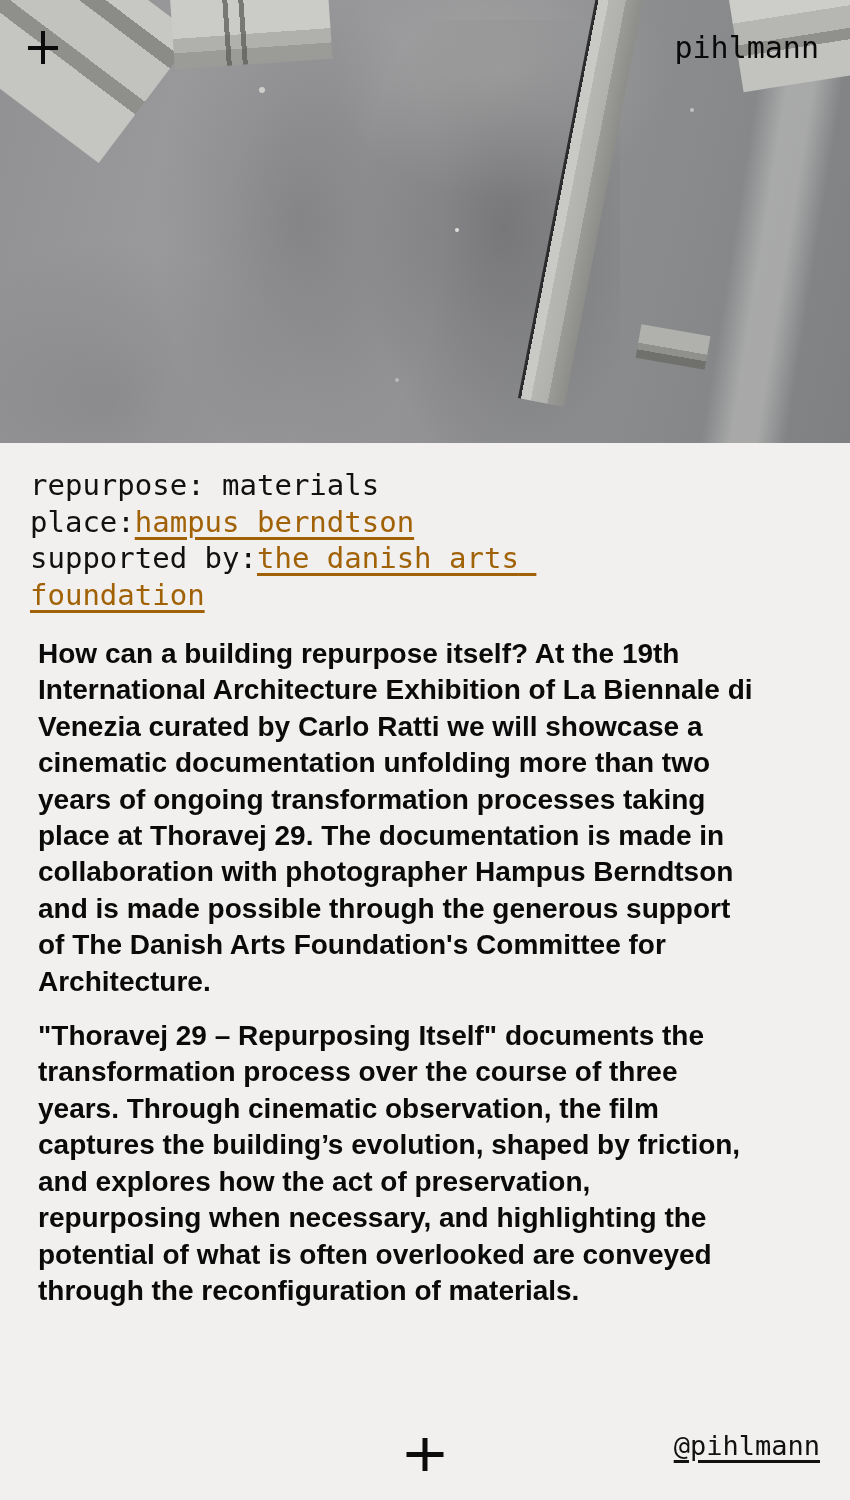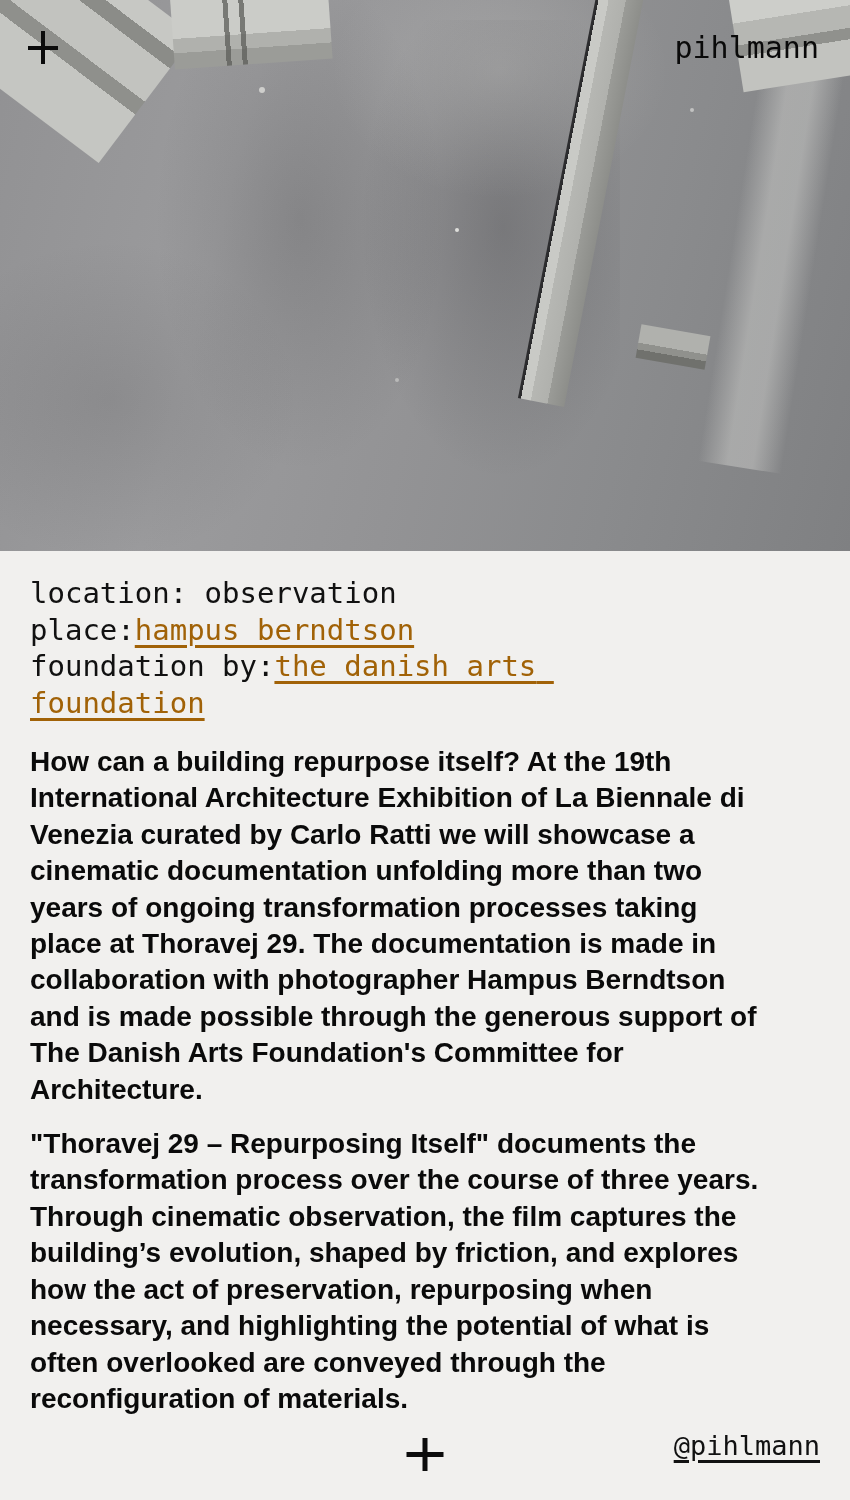--- a/index.html
+++ b/index.html
@@ -7,21 +7,21 @@
     width:850px; height:1500px;
     background:#f1f0ee;
     font-family:"DejaVu Sans Mono", "Liberation Mono", monospace;
     color:#111111;
     overflow:hidden;
   }
   .page { position:relative; width:850px; height:1500px; }
 
   
   .hero {
-    position:relative; width:850px; height:551px; overflow:hidden;
+    position:relative; width:850px; height:443px; overflow:hidden;
     background:linear-gradient(104deg,#919193 0%,#9b9b9d 28%,#939395 52%,#8a8b8d 74%,#7f8082 100%);
   }
   .hero .smudge-a{position:absolute;left:150px;top:-40px;width:300px;height:520px;
     background:radial-gradient(ellipse at 50% 50%, rgba(56,56,58,0.20) 0%, rgba(56,56,58,0) 68%);}
   .hero .smudge-b{position:absolute;left:360px;top:20px;width:260px;height:460px;
     background:radial-gradient(ellipse at 55% 45%, rgba(48,48,52,0.26) 0%, rgba(48,48,52,0) 70%);}
   .hero .smudge-c{position:absolute;left:-80px;top:240px;width:380px;height:320px;
     background:radial-gradient(ellipse, rgba(70,70,72,0.16), rgba(70,70,72,0) 70%);}
   .hero .light-a{position:absolute;left:330px;top:-60px;width:340px;height:260px;
     background:radial-gradient(ellipse, rgba(216,216,212,0.22), rgba(216,216,212,0) 70%);}
@@ -52,21 +52,21 @@
 
   
   .content{padding:0 30px;}
   .title{margin:27px 0 0 0;font-size:29px;line-height:36px;font-weight:normal;}
   .meta{margin-top:24px;font-size:29px;line-height:36.5px;max-width:600px;}
   .meta-row{white-space:pre-wrap;}
   .meta-link{color:#a16207;text-decoration:underline;text-decoration-thickness:3px;text-underline-offset:5px;cursor:pointer;}
 
   .body-copy{font-family:"Liberation Sans", sans-serif;font-weight:bold;color:#0a0a0a;
     font-size:28px;line-height:36.4px;max-width:738px;}
-  .para{margin:0;}
+  .para{margin:8px;}
   .para-1{margin-top:23px;}
   .para-2{margin-top:18px;}
 
   
   .footer-plus{position:absolute;left:50%;top:1438px;transform:translateX(-50%);width:37px;height:33px;cursor:pointer;}
   .footer-plus::before{content:"";position:absolute;left:0;top:14px;width:37px;height:5px;background:#0c0c0c;}
   .footer-plus::after{content:"";position:absolute;left:16px;top:0;width:5px;height:33px;background:#0c0c0c;}
   .footer-link{position:absolute;right:30px;top:1428px;font-size:27px;line-height:36px;color:#111111;
     text-decoration:underline;text-decoration-thickness:3px;text-underline-offset:5px;cursor:pointer;}
 </style>
@@ -89,23 +89,23 @@
     <div class="specks"></div>
 
     <div class="menu-plus"></div>
     <a class="logo">pihlmann</a>
   </div>
 
   <div class="content">
 
 
     <div class="meta">
-      <div class="meta-row"><span>location: </span><span>observation</span></div>
+      <div class="meta-row"><span>repurpose: </span><span>materials</span></div>
       <div class="meta-row"><span>place:</span><a class="meta-link">hampus berndtson</a></div>
-      <div class="meta-row"><span>foundation by:</span><a class="meta-link">the danish arts foundation</a></div>
+      <div class="meta-row"><span>supported by:</span><a class="meta-link">the danish arts foundation</a></div>
     </div>
 
     <div class="body-copy">
       <p class="para para-1">How can a building repurpose itself? At the 19th International Architecture Exhibition of La Biennale di Venezia curated by Carlo Ratti we will showcase a cinematic documentation unfolding more than two years of ongoing transformation processes taking place at Thoravej 29. The documentation is made in collaboration with photographer Hampus Berndtson and is made possible through the generous support of The Danish Arts Foundation's Committee for Architecture.</p>
       <p class="para para-2">"Thoravej 29 – Repurposing Itself" documents the transformation process over the course of three years. Through cinematic observation, the film captures the building’s evolution, shaped by friction, and explores how the act of preservation, repurposing when necessary, and highlighting the potential of what is often overlooked are conveyed through the reconfiguration of materials.</p>
     </div>
 
   </div>
 
   <div class="footer-plus"></div>

